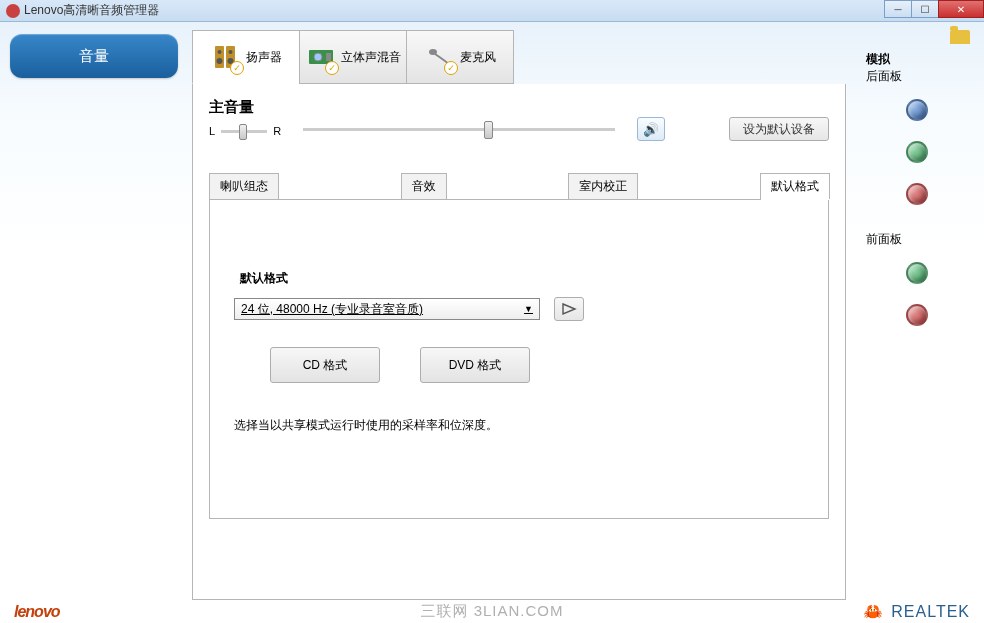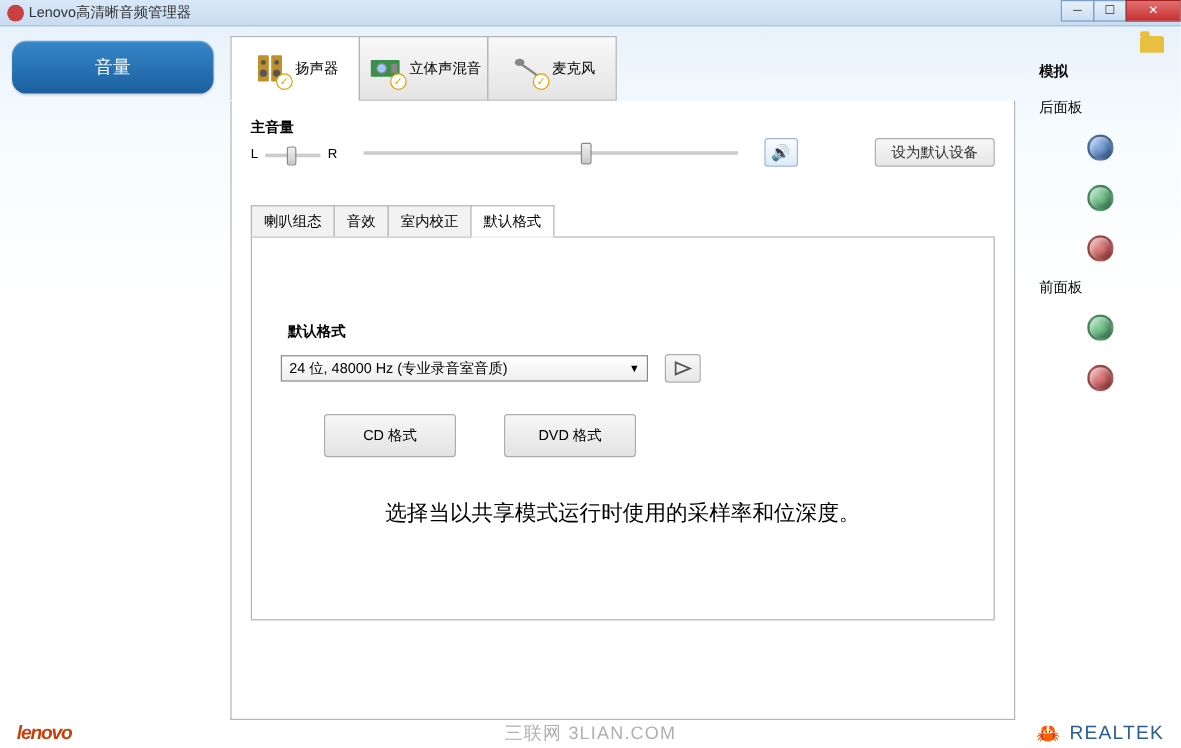--- a/index.html
+++ b/index.html
@@ -23,50 +23,50 @@
 .main { flex:1; padding: 8px 8px 0 4px; display:flex; flex-direction:column; }
 .device-tabs { display:flex; height:54px; }
 .dev-tab { width:108px; border:1px solid #b5b5b5; background:linear-gradient(to bottom,#f8f8f8,#e4e4e4); display:flex; align-items:center; justify-content:center; gap:4px; font-size:12px; cursor:pointer; margin-right:-1px; }
 .dev-tab.active { background:#fff; border-bottom-color:#fff; }
 .dev-icon { width:32px; height:32px; display:flex; align-items:center; justify-content:center; position:relative; }
 .dev-icon .check { position:absolute; bottom:-2px; right:-2px; width:14px; height:14px; border-radius:50%; background:#fff; border:1px solid #e0a000; display:flex; align-items:center; justify-content:center; font-size:9px; color:#e0a000; }
 
 .panel { flex:1; border:1px solid #b5b5b5; border-top:none; background:#fff; padding:14px 16px 10px 16px; position:relative; }
 
 .vol-row { display:flex; align-items:center; gap:10px; }
-.vol-label { font-size:12px; font-weight:bold; }
+.vol-label { font-size:15px; font-weight:bold; }
 .balance { display:flex; align-items:center; gap:6px; font-size:11px; margin-top:4px; }
 .bal-track { width:46px; height:3px; background:#ccc; position:relative; }
 .bal-thumb { position:absolute; top:-6px; left:18px; width:8px; height:16px; background:linear-gradient(to bottom,#f0f0f0,#c8c8c8); border:1px solid #888; border-radius:2px; }
 .main-slider { flex:1; margin:0 12px; height:3px; background:#ccc; position:relative; }
 .main-thumb { position:absolute; top:-7px; left:58%; width:9px; height:18px; background:linear-gradient(to bottom,#f0f0f0,#c8c8c8); border:1px solid #888; border-radius:2px; }
 .mute-btn { width:28px; height:24px; border:1px solid #9ab8d6; border-radius:3px; background:linear-gradient(to bottom,#fafdff,#dceaf6); display:flex; align-items:center; justify-content:center; color:#2a7fc5; font-size:13px; cursor:pointer; }
 .default-btn { width:100px; height:24px; border:1px solid #adadad; border-radius:3px; background:linear-gradient(to bottom,#f7f7f7,#e6e6e6); font-size:12px; color:#333; cursor:pointer; }
 
-.sub-tabs { display:flex; margin-top:32px; font-size:12px; }
+.sub-tabs { display:flex; margin-top:32px; font-size:12px;justify-content:space-between; }
 .sub-tab { padding:4px 10px; border:1px solid #b5b5b5; border-bottom:none; background:#f2f2f2; margin-right:-1px; cursor:pointer; }
 .sub-tab.active { background:#fff; position:relative; }
 .sub-tab.active::after { content:''; position:absolute; left:0; right:0; bottom:-1px; height:1px; background:#fff; }
 .sub-panel { border:1px solid #b5b5b5; height:320px; padding:70px 24px 0 24px; }
 
 .fmt-label { font-size:12px; font-weight:bold; margin-left:6px; }
 .fmt-row { display:flex; align-items:center; gap:14px; margin-top:10px; }
-.fmt-select { width:306px; height:22px; border:1px solid #888; background:linear-gradient(to bottom,#fff,#eee); font-size:12px; padding:0 6px; display:flex; align-items:center; justify-content:space-between; cursor:pointer; }
+.fmt-select { width:306px; height:22px; border:1px solid #888; background:linear-gradient(to bottom,#fff,#eee); font-size:12px; padding:0 6px; display:flex; align-items:center; justify-content:space-between; cursor:pointer;text-decoration:underline; }
 .fmt-select .arrow { font-size:9px; }
 .play-btn { width:30px; height:24px; border:1px solid #adadad; border-radius:3px; background:linear-gradient(to bottom,#f7f7f7,#e6e6e6); display:flex; align-items:center; justify-content:center; cursor:pointer; }
 .fmt-btns { display:flex; gap:40px; margin-top:26px; margin-left:36px; }
 .fmt-btn { width:110px; height:36px; border:1px solid #adadad; border-radius:3px; background:linear-gradient(to bottom,#f7f7f7,#e3e3e3); font-size:12px; cursor:pointer; }
-.fmt-desc { font-size:18px; text-align:center; margin-top:34px; }
+.fmt-desc { font-size:12px; margin-top:34px; }
 
 
 .right-col { width:130px; padding:29px 16px 0 12px; position:relative; }
 .folder-icon { position:absolute; top:8px; right:14px; width:20px; height:14px; background:#e8c040; border-radius:2px 2px 0 0; }
 .folder-icon::before { content:''; position:absolute; top:-4px; left:0; width:8px; height:4px; background:#e8c040; border-radius:2px 2px 0 0; }
 .r-title { font-size:12px; font-weight:bold; }
-.r-sub { font-size:12px; margin-top:13px; }
+.r-sub { font-size:12px; margin-top:0; }
 .jack-col { display:flex; flex-direction:column; gap:20px; margin-top:14px; margin-left:40px; }
 .jack { width:22px; height:22px; border-radius:50%; border:2px solid rgba(0,0,0,.2); box-shadow: inset 2px 2px 4px rgba(255,255,255,.6), inset -2px -2px 4px rgba(0,0,0,.3); cursor:pointer; }
 .jack.blue { background: radial-gradient(circle at 35% 35%, #8fb4e4, #3a66a8); }
 .jack.green { background: radial-gradient(circle at 35% 35%, #8fd4a4, #3a9058); }
 .jack.red { background: radial-gradient(circle at 35% 35%, #e49090, #b03a3a); }
 
 
 .footer { height:23px; display:flex; align-items:center; justify-content:space-between; padding:0 14px; background:#fff; }
 .lenovo-logo { font-size:16px; font-style:italic; font-weight:bold; color:#c2410c; letter-spacing:-1px; }
 .realtek-logo { display:flex; align-items:center; gap:6px; font-size:16px; color:#2a6090; font-family: Georgia, serif; letter-spacing:1px; }
@@ -187,21 +187,21 @@
 
   <div class="right-col">
     <div class="folder-icon"></div>
     <div class="r-title">模拟</div>
     <div class="r-sub">后面板</div>
     <div class="jack-col">
       <div class="jack blue"></div>
       <div class="jack green"></div>
       <div class="jack red"></div>
     </div>
-    <div class="r-sub" style="">前面板</div>
+    <div class="r-sub" style="margin-top:26px">前面板</div>
     <div class="jack-col">
       <div class="jack green"></div>
       <div class="jack red"></div>
     </div>
   </div>
 </div>
 
 <div class="footer">
   <div class="lenovo-logo">lenovo</div>
   <div class="realtek-logo">

